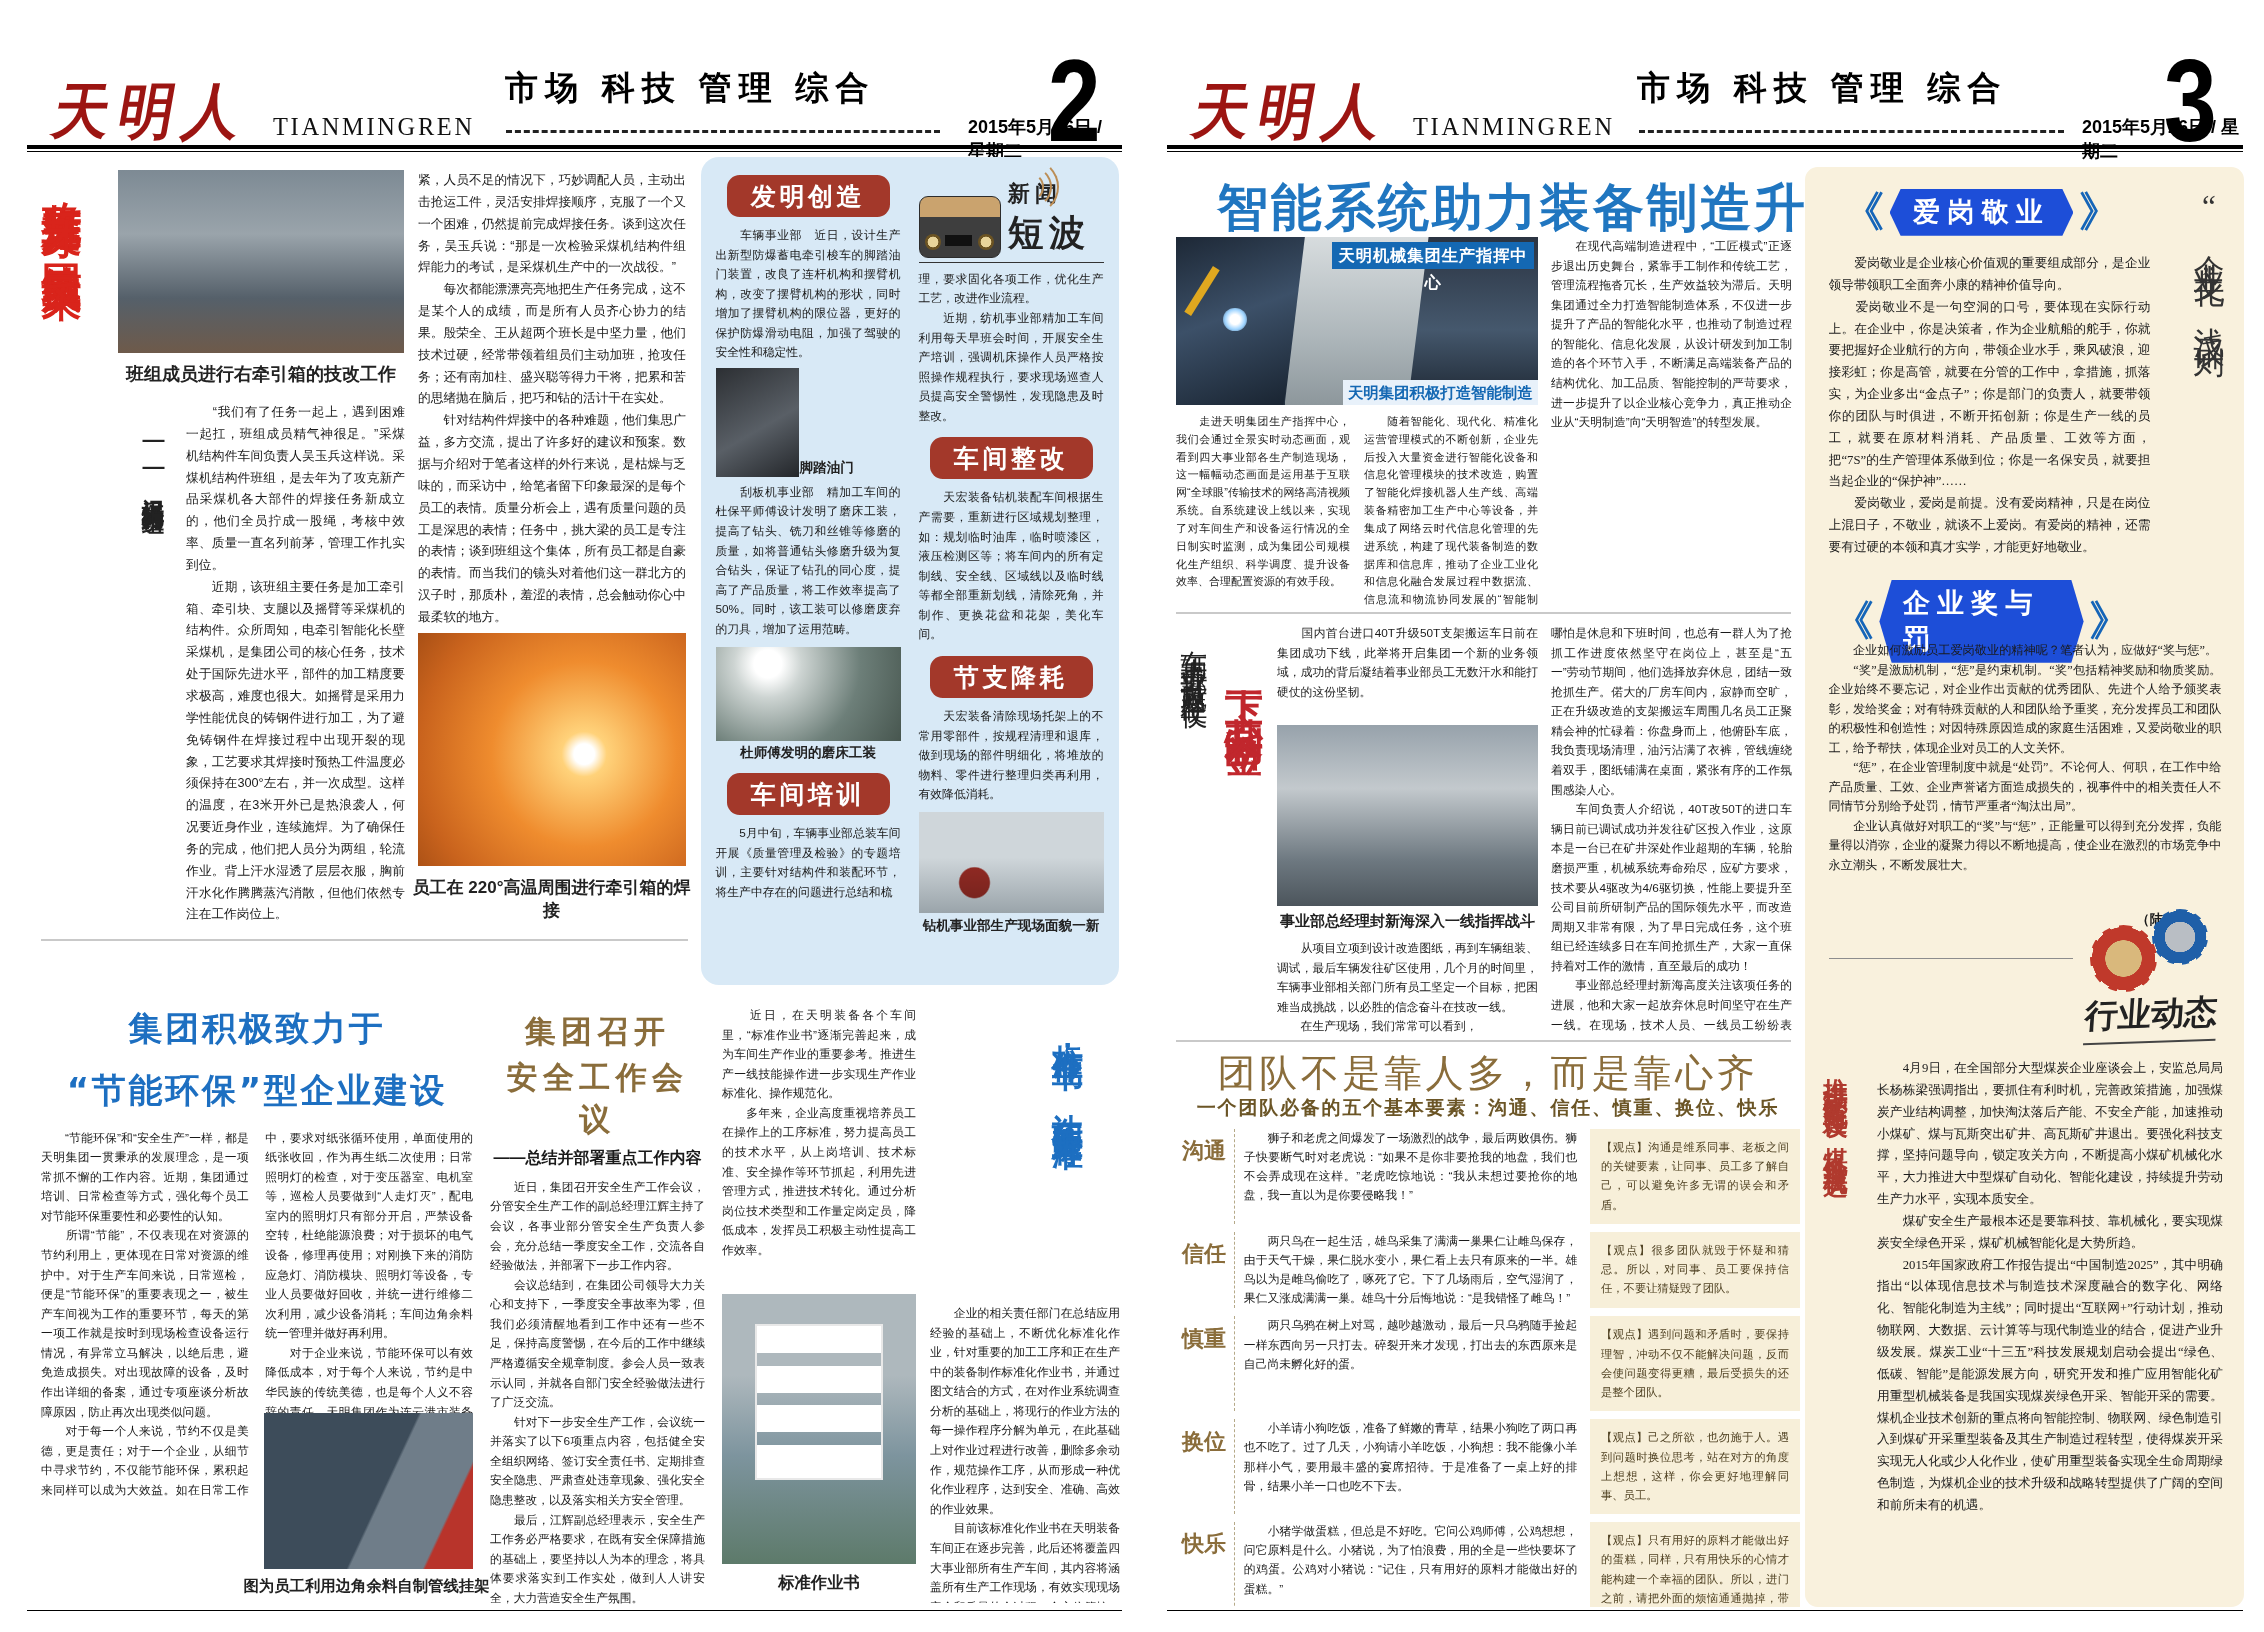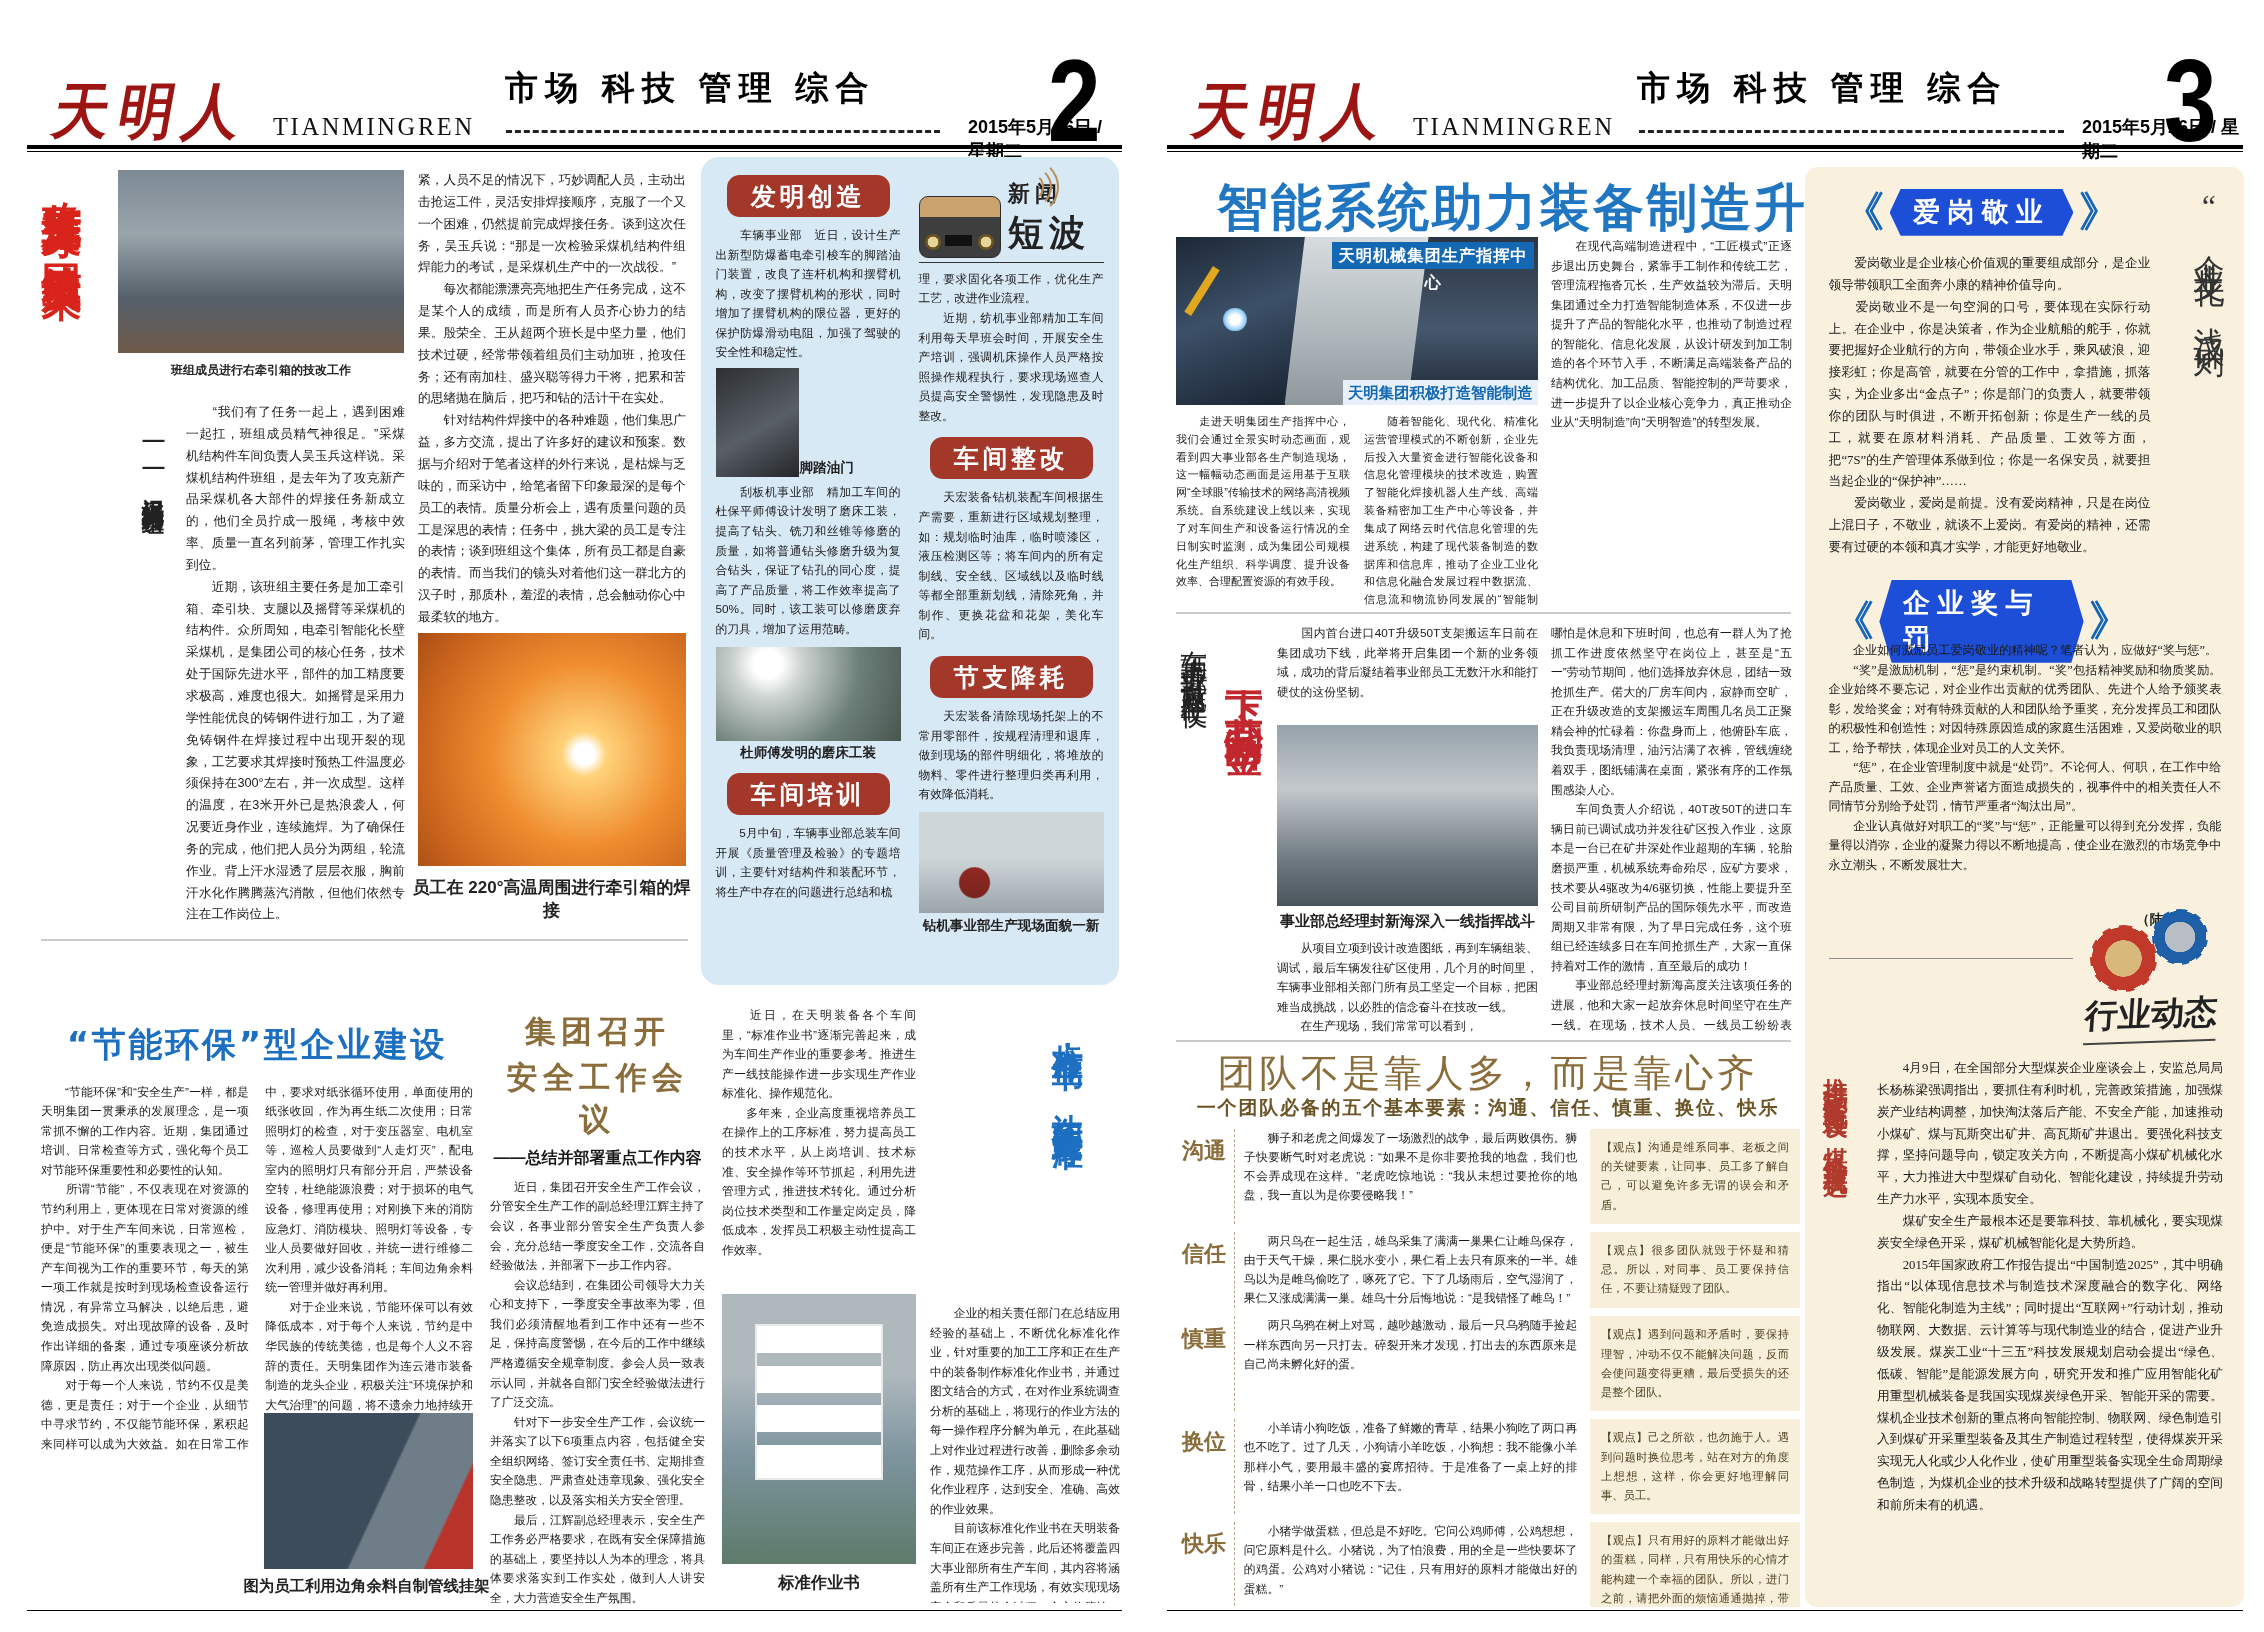--- a/index.html
+++ b/index.html
@@ -95,21 +95,21 @@
     <div class="abs m-page" style="left:1015px;top:-7.2px;">2</div>
   </div>
   <div class="abs rule-thick" style="left:27px;top:145px;width:1095px;"></div>
   <div class="abs rule-thin" style="left:27px;top:151px;width:1095px;"></div>
 
   <div class="abs vtext lead-vtitle" style="left:42px;top:170px;height:593px;">攻坚克难是英才　团结实干展风采</div>
   <div class="abs vtext lead-vsub" style="left:138px;top:427px;height:326px;">——记采煤机结构件班组</div>
 
   <div class="abs photo" style="left:118px;top:170px;width:286px;height:183px;
        background:linear-gradient(180deg,#7d8a94 0%,#9aa4ab 35%,#55606a 70%,#6e5a4a 100%);"></div>
-  <div class="abs caption" style="left:118px;top:362px;width:286px;font-size:12px;">班组成员进行右牵引箱的技改工作</div>
+  <div class="abs caption" style="left:118px;top:362px;width:286px;font-size:18px;">班组成员进行右牵引箱的技改工作</div>
 
   <div class="abs body14 just pre clip" style="left:186px;top:402px;width:219px;height:525px;">　　“我们有了任务一起上，遇到困难一起扛，班组成员精气神很足。”采煤机结构件车间负责人吴玉兵这样说。采煤机结构件班组，是去年为了攻克新产品采煤机各大部件的焊接任务新成立的，他们全员拧成一股绳，考核中效率、质量一直名列前茅，管理工作扎实到位。
 　　近期，该班组主要任务是加工牵引箱、牵引块、支腿以及摇臂等采煤机的结构件。众所周知，电牵引智能化长壁采煤机，是集团公司的核心任务，技术处于国际先进水平，部件的加工精度要求极高，难度也很大。如摇臂是采用力学性能优良的铸钢件进行加工，为了避免铸钢件在焊接过程中出现开裂的现象，工艺要求其焊接时预热工件温度必须保持在300°左右，并一次成型。这样的温度，在3米开外已是热浪袭人，何况要近身作业，连续施焊。为了确保任务的完成，他们把人员分为两组，轮流作业。背上汗水湿透了层层衣服，胸前汗水化作腾腾蒸汽消散，但他们依然专注在工作岗位上。
 　　作为采煤机加工生产的第一道保障，他们身挑重担，为了保证整个生产计划如期完成，想法设法提高效率，为后面得工序争取时间。实践也证明了，这是一支善于攻坚克难、能打硬仗的团队。在5月份牵引箱焊接任务中，该班组在工期短，任务</div>
   <div class="abs body14 just pre clip" style="left:418px;top:170px;width:268px;height:454px;">紧，人员不足的情况下，巧妙调配人员，主动出击抢运工件，灵活安排焊接顺序，克服了一个又一个困难，仍然提前完成焊接任务。谈到这次任务，吴玉兵说：“那是一次检验采煤机结构件组焊能力的考试，是采煤机生产中的一次战役。”
 　　每次都能漂漂亮亮地把生产任务完成，这不是某个人的成绩，而是所有人员齐心协力的结果。殷荣全、王从超两个班长是中坚力量，他们技术过硬，经常带领着组员们主动加班，抢攻任务；还有南加柱、盛兴聪等得力干将，把累和苦的思绪抛在脑后，把巧和钻的活计干在实处。
 　　针对结构件焊接中的各种难题，他们集思广益，多方交流，提出了许多好的建议和预案。数据与介绍对于笔者这样的外行来说，是枯燥与乏味的，而采访中，给笔者留下印象最深的是每个员工的表情。质量分析会上，遇有质量问题的员工是深思的表情；任务中，挑大梁的员工是专注的表情；谈到班组这个集体，所有员工都是自豪的表情。而当我们的镜头对着他们这一群北方的汉子时，那质朴，羞涩的表情，总会触动你心中最柔软的地方。
 　　采煤机结构件车间，没有闲人，人人都是不可或缺的骨干。在这里谈的最多的是集体，是团队，是协助；在这里，大家拧成一股绳干同一件事。正所谓众人划桨开大船。</div>
 
   <div class="abs photo" style="left:418px;top:633px;width:268px;height:233px;
@@ -160,20 +160,21 @@
         <div class="body13 just pre" style="margin-top:9px;">　　天宏装备清除现场托架上的不常用零部件，按规程清理和退库，做到现场的部件明细化，将堆放的物料、零件进行整理归类再利用，有效降低消耗。</div>
         <div style="width:185px;height:101px;margin-top:7.2px;
              background:linear-gradient(180deg,#cfd6da 0 45%,#9aa4aa 100%),radial-gradient(circle at 30% 70%, #b8332a 0 10%, rgba(0,0,0,0) 11%);
              background-blend-mode:multiply;"></div>
         <div class="caption" style="font-size:13.6px;margin-top:3.6px;">钻机事业部生产现场面貌一新</div>
       </div>
     </div>
   </div>
 
   <div class="abs" style="left:41px;top:1006px;width:432px;height:597px;">
+    <div class="eco-title">集团积极致力于</div>
     <div class="eco-title" style="margin-top:16px;">“节能环保”型企业建设</div>
     <div class="body13 just pre clip" style="margin-top:14.5px;height:452px;column-count:2;column-gap:16.3px;">　　“节能环保”和“安全生产”一样，都是天明集团一贯秉承的发展理念，是一项常抓不懈的工作内容。近期，集团通过培训、日常检查等方式，强化每个员工对节能环保重要性和必要性的认知。
 　　所谓“节能”，不仅表现在对资源的节约利用上，更体现在日常对资源的维护中。对于生产车间来说，日常巡检，便是“节能环保”的重要表现之一，被生产车间视为工作的重要环节，每天的第一项工作就是按时到现场检查设备运行情况，有异常立马解决，以绝后患，避免造成损失。对出现故障的设备，及时作出详细的备案，通过专项座谈分析故障原因，防止再次出现类似问题。
 　　对于每一个人来说，节约不仅是美德，更是责任；对于一个企业，从细节中寻求节约，不仅能节能环保，累积起来同样可以成为大效益。如在日常工作中，要求对纸张循环使用，单面使用的纸张收回，作为再生纸二次使用；日常照明灯的检查，对于变压器室、电机室等，巡检人员要做到“人走灯灭”，配电室内的照明灯只有部分开启，严禁设备空转，杜绝能源浪费；对于损坏的电气设备，修理再使用；对刚换下来的消防应急灯、消防模块、照明灯等设备，专业人员要做好回收，并统一进行维修二次利用，减少设备消耗；车间边角余料统一管理并做好再利用。
 　　对于企业来说，节能环保可以有效降低成本，对于每个人来说，节约是中华民族的传统美德，也是每个人义不容辞的责任。天明集团作为连云港市装备制造的龙头企业，积极关注“环境保护和大气治理”的问题，将不遗余力地持续开展节能环保建设。
 （集团宣传科）</div>
   </div>
   <div class="abs photo" style="left:264px;top:1413px;width:209px;height:156px;z-index:3;
        background:linear-gradient(115deg,#3d4c5a 0 55%,#6f7d89 56% 82%,#b8342b 83% 100%);"></div>
   <div class="abs caption" style="left:231px;top:1576px;width:271px;font-size:15.4px;z-index:3;">图为员工利用边角余料自制管线挂架</div>

